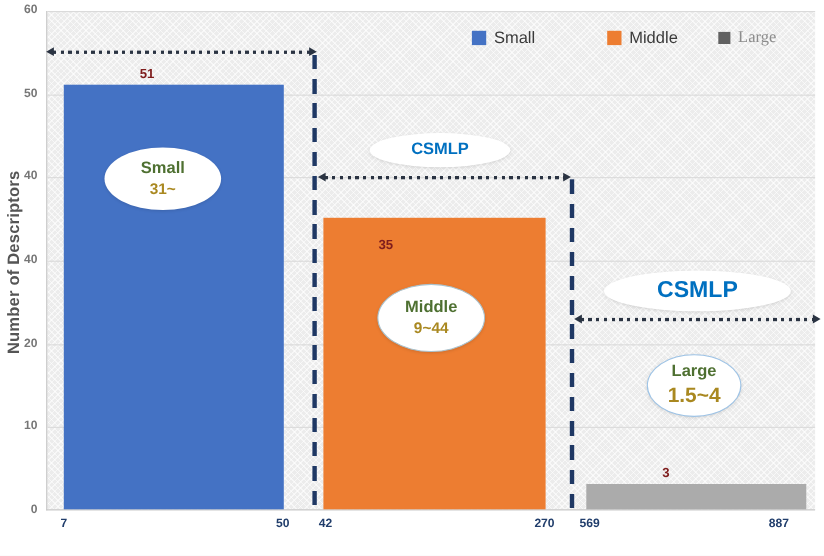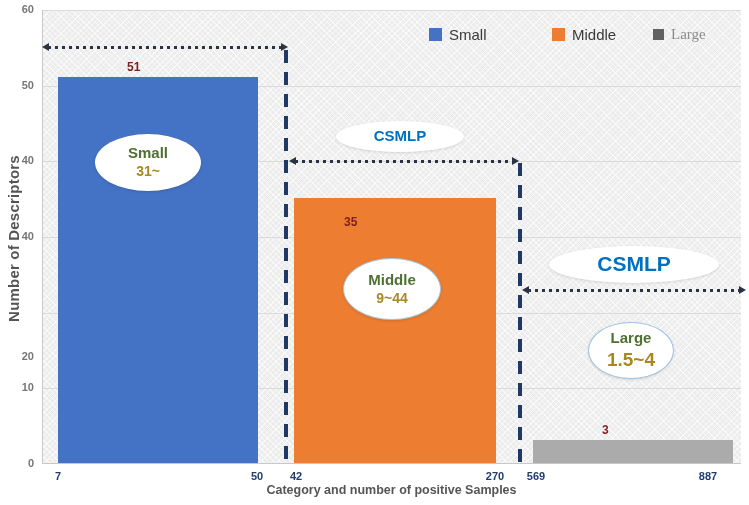--- a/index.html
+++ b/index.html
@@ -107,21 +107,20 @@
   <span class="bar-label" style="left: 602px; top: 423.3px;">3</span>
 
   <span class="xtick xt-0">7</span>
   <span class="xtick xt-1">50</span>
   <span class="xtick xt-2">42</span>
   <span class="xtick xt-3">270</span>
   <span class="xtick xt-4">569</span>
   <span class="xtick xt-5">887</span>
 
   <div id="ylabel">Number of Descriptors</div>
-  <div id="xlabel">Category and number of positive Samples</div>
 
   <div class="legend-item li-0">
     <span class="legend-swatch" style="background: rgb(68, 114, 196);"></span>
     <span>Small</span>
   </div>
   <div class="legend-item li-1">
     <span class="legend-swatch" style="background: rgb(237, 125, 49);"></span>
     <span>Middle</span>
   </div>
   <div class="legend-item li-2">
@@ -159,18 +158,18 @@
     <span class="cat-name">Middle</span>
     <span class="cat-range">9~44</span>
   </div>
   <div id="ell-large" class="ellipse">
     <span class="cat-name">Large</span>
     <span class="cat-range">1.5~4</span>
   </div>
 
 <span class="ytick" style="left: 0px; top: 457px;">0</span>
     <span class="ytick" style="left: 0px; top: 381.333px;">10</span>
-    <span class="ytick" style="left: 0px; top: 305.667px; margin-top: 44px;">20</span>
+    <span class="ytick" style="left: 0px; top: 305.667px;">20</span>
     <span class="ytick" style="left: 0px; top: 230px;">40</span>
     <span class="ytick" style="left: 0px; top: 154.333px;">40</span>
     <span class="ytick" style="left: 0px; top: 78.6667px;">50</span>
     <span class="ytick" style="left: 0px; top: 3px;">60</span>
   </div>
 
 </body></html>

